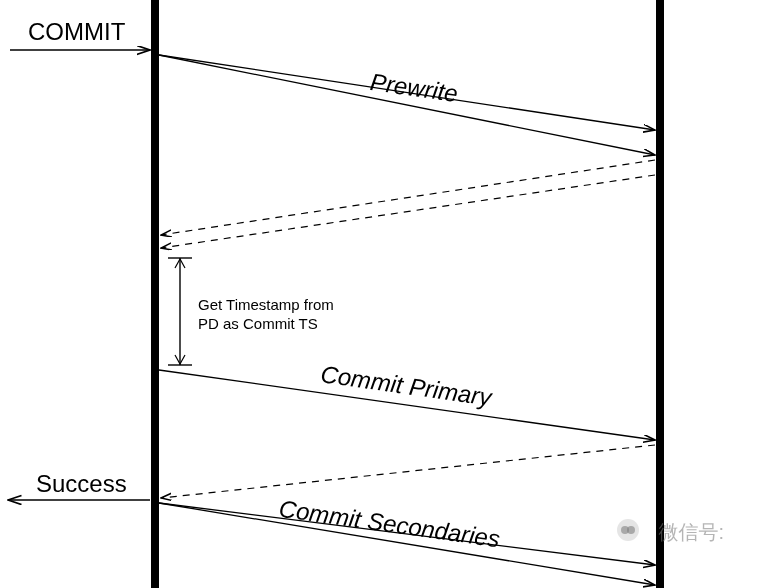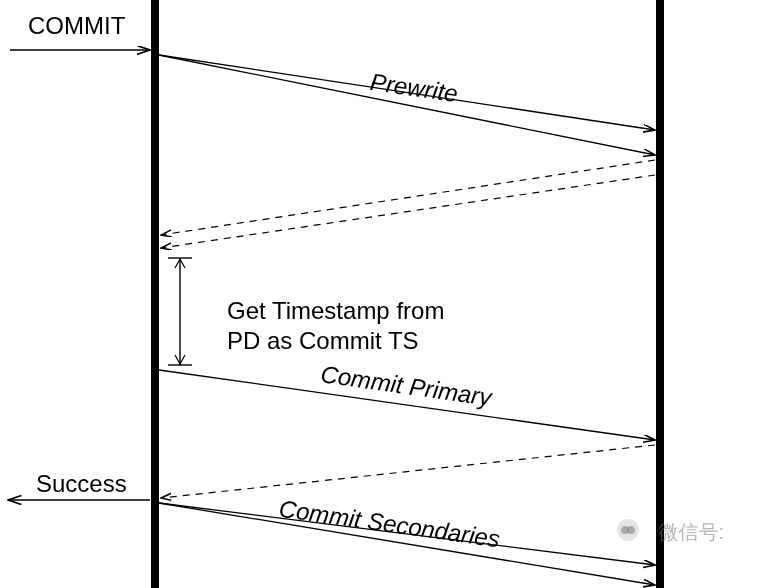--- a/index.html
+++ b/index.html
@@ -11,21 +11,21 @@
       position: relative;
       overflow: hidden;
     }
     svg { display: block; }
     .label {
       position: absolute;
       font-size: 24px;
       color: #000;
       white-space: nowrap;
     }
-    .label.small { font-size: 24px; margin-left: 29px; }
+    .label.small { font-size: 15px; }
     .italic { font-style: italic; }
     .watermark {
       position: absolute;
       font-size: 20px;
       color: rgba(120,120,120,0.55);
       font-family: Arial, sans-serif;
       display: flex;
       gap: 19px;
     }
     .watermark .wm-icon {
@@ -89,21 +89,21 @@
   <line x1="159" y1="370" x2="655" y2="440" stroke="#000" stroke-width="1.3" marker-end="url(#arrow)"></line>
 
   <line x1="655" y1="445" x2="161" y2="498" stroke="#000" stroke-width="1.2" stroke-dasharray="7 6" marker-end="url(#arrow-open)"></line>
 
   <line x1="150" y1="500" x2="8" y2="500" stroke="#000" stroke-width="1.5" marker-end="url(#arrow)"></line>
 
   <line x1="159" y1="503" x2="655" y2="565" stroke="#000" stroke-width="1.3" marker-end="url(#arrow)"></line>
   <line x1="159" y1="503" x2="655" y2="585" stroke="#000" stroke-width="1.3" marker-end="url(#arrow)"></line>
 </svg>
 
-<div class="label" style="left:28px; top:12px;">COMMIT</div>
+<div class="label" style="left:28px; top:18px;">COMMIT</div>
 
 <div class="label italic" style="left:370px; top:74px; transform:rotate(8deg);">Prewrite</div>
 
 <div class="label small" style="left:198px; top:296px; line-height:1.25; white-space:pre;">Get Timestamp from
 PD as Commit TS</div>
 
 <div class="label italic" style="left:320px; top:372px; transform:rotate(8deg);">Commit Primary</div>
 
 <div class="label" style="left:36px; top:470px;">Success</div>
 

